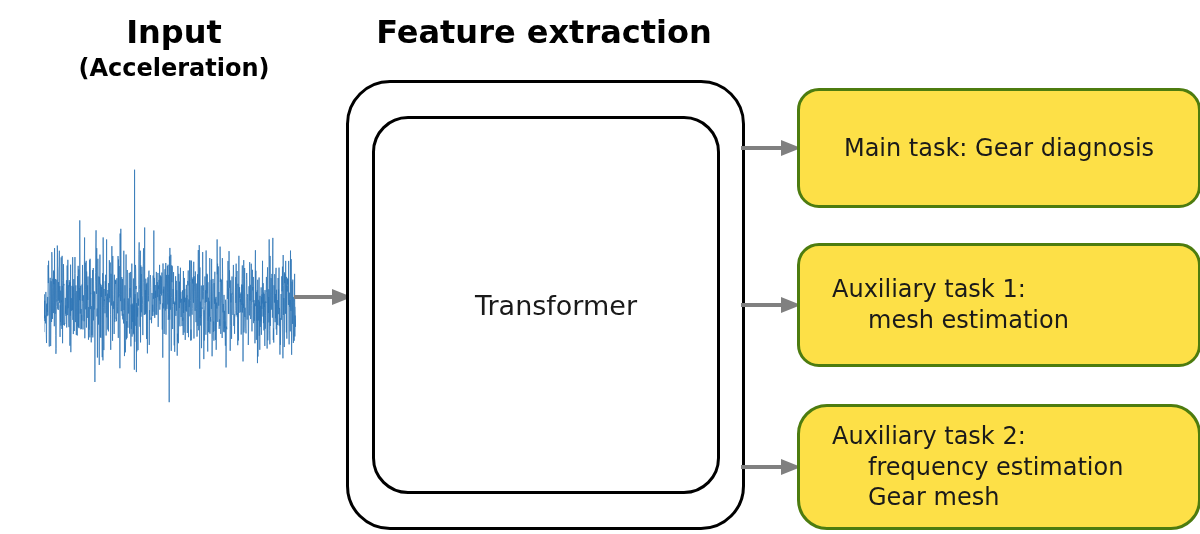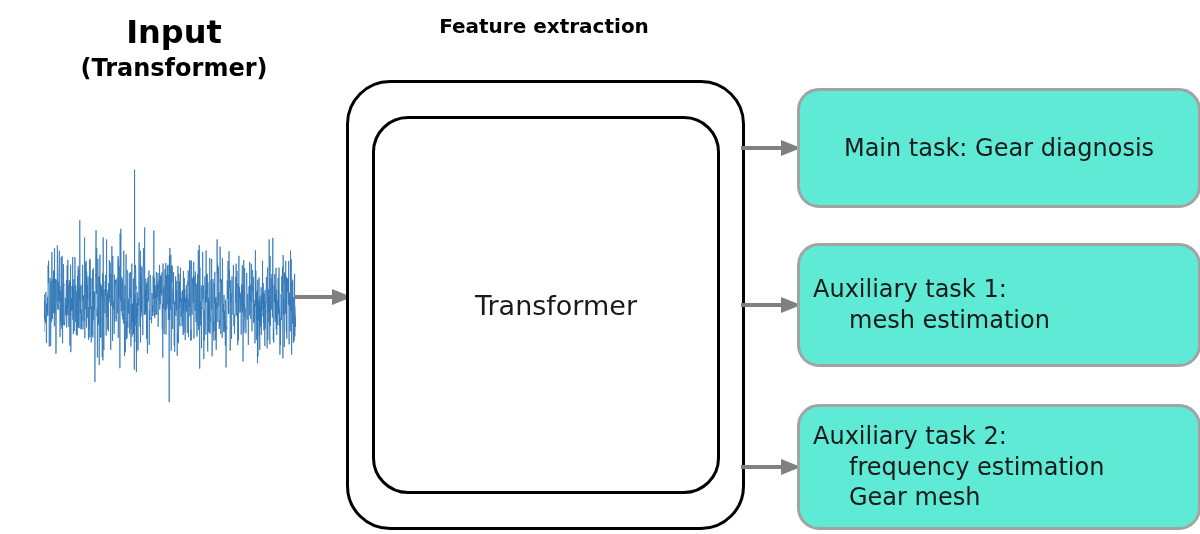--- a/index.html
+++ b/index.html
@@ -41,21 +41,21 @@
     left: 0px;
     top: 56px;
     width: 340px;
     font-size: 24px;
     font-weight: bold;
   }
   #title-feature {
     left: 330px;
     top: 16px;
     width: 420px;
-    font-size: 20px;
+    font-size: 32px;
   }
   #title-outputs {
     left: 785px;
     top: 16px;
     width: 415px;
     font-size: 32px;
   }
 
   
   #waveform-wrap {
@@ -99,60 +99,60 @@
     font-family: "DejaVu Sans", "Liberation Sans", sans-serif;
     letter-spacing: 0px;
     margin-left: 20px;
   }
 
   
   .out-box {
     position: absolute;
     left: 793px;
     width: 404px;
-    border: 3px solid #a3a3a3;
+    border: 3px solid #4d7c0f;
     border-radius: 22px;
     box-sizing: border-box;
-    background: #5eead4;
+    background: #fde047;
     display: flex;
     align-items: center;
   }
   .out-text {
     font-size: 24px;
     color: #1a1a1a;
     line-height: 1.28;
     width: 100%;
     font-family: "DejaVu Sans", "Liberation Sans", sans-serif;
   }
   #out-box-0 { top: 88px;  height: 120px; }
   #out-box-1 { top: 243px; height: 124px; }
-  #out-box-2 { top: 404px; height: 126px; }
+  #out-box-2 { top: 404px; height: 126px; border-radius: 30px; }
 
   #out-text-0 { text-align: center; padding: 0 10px; }
-  #out-text-1, #out-text-2 { text-align: left; padding-left: 13px; }
+  #out-text-1, #out-text-2 { text-align: left; padding-left: 32px; }
   .indent { display: block; padding-left: 36px; }
   .firstline { display: block; }
 
   
   .arrow-svg {
     position: absolute;
     overflow: visible;
   }
   #arrow-input   { left: 290px; top: 285px; width: 60px; height: 24px; }
   #arrow-out-0   { left: 737px; top: 136px; width: 62px; height: 24px; }
   #arrow-out-1   { left: 737px; top: 293px; width: 62px; height: 24px; }
   #arrow-out-2   { left: 737px; top: 455px; width: 62px; height: 24px; }
 </style>
 </head>
 <body>
 
 <div id="stage">
 
   <div class="col-title" id="title-input">Input</div>
-  <div class="col-title" id="title-input-sub">(Transformer)</div>
+  <div class="col-title" id="title-input-sub">(Acceleration)</div>
   <div class="col-title" id="title-feature">Feature extraction</div>
 
   <div id="waveform-wrap">
     <svg id="waveform-svg" viewBox="0 0 252 286" preserveAspectRatio="none">
       <g id="wave-group" stroke-width="1" fill="none">
           <path d="M0.00,174.10L0.23,136.32L0.46,160.25L0.69,142.76L0.92,162.96L1.15,157.59L1.38,160.88L1.61,165.38L1.83,133.94L2.06,140.95L2.29,176.32L2.52,185.03L2.75,146.23L2.98,158.22L3.21,145.12L3.44,153.77L3.67,138.95L3.90,157.45L4.13,107.20L4.36,125.04L4.59,102.78L4.82,121.58L5.04,128.00L5.27,188.54L5.50,146.98L5.73,137.77L5.96,121.99L6.19,119.84L6.42,121.87L6.65,188.05L6.88,166.56L7.11,123.18L7.34,135.99L7.57,163.96L7.80,94.13L8.03,99.51L8.25,129.78L8.48,160.91L8.71,135.10L8.94,120.71L9.17,144.62L9.40,155.09L9.63,112.54L9.86,126.23L10.09,113.48L10.32,168.23L10.55,90.11L10.78,152.83L11.01,154.29L11.24,155.71L11.46,120.98L11.69,177.26L11.92,195.81L12.15,190.49L12.38,148.78L12.61,140.21L12.84,121.64L13.07,143.59L13.30,87.55L13.53,94.76L13.76,150.74L13.99,144.36L14.22,152.01L14.45,124.07L14.68,142.62L14.90,111.90L15.13,108.00L15.36,92.73L15.59,144.75L15.82,128.15L16.05,178.92L16.28,147.42L16.51,164.00L16.74,132.68L16.97,167.57L17.20,99.36L17.43,144.27L17.66,142.44L17.89,170.91L18.11,97.87L18.34,122.53L18.57,185.22L18.80,127.84L19.03,133.95L19.26,166.97L19.49,106.15L19.72,127.46L19.95,125.93L20.18,156.98L20.41,167.50L20.64,165.19L20.87,165.72L21.10,152.68L21.32,139.86L21.55,155.63L21.78,147.57L22.01,157.87L22.24,130.29L22.47,122.21L22.70,169.47L22.93,140.28L23.16,107.52L23.39,132.52L23.62,157.11L23.85,101.81L24.08,150.53L24.31,127.26L24.54,150.57L24.76,165.76L24.99,169.17L25.22,122.11L25.45,128.33L25.68,124.70L25.91,187.70L26.14,124.13L26.37,157.71L26.60,106.68L26.83,194.18L27.06,160.78L27.29,140.15L27.52,152.57L27.75,152.87L27.97,127.83L28.20,139.92L28.43,152.03L28.66,99.19L28.89,161.88L29.12,128.58L29.35,176.07L29.58,159.71L29.81,121.16L30.04,161.08L30.27,173.05L30.50,134.97L30.73,115.81L30.96,99.07L31.18,115.31L31.41,164.08L31.64,134.82L31.87,127.40L32.10,149.43L32.33,176.95L32.56,143.07L32.79,133.09L33.02,160.79L33.25,177.48L33.48,118.21L33.71,131.66L33.94,168.47L34.17,107.83L34.39,169.42L34.62,159.05L34.85,111.45L35.08,170.19L35.31,129.99L35.54,142.15L35.77,62.39L36.00,111.37L36.23,155.55L36.46,140.75L36.69,127.78L36.92,171.34L37.15,151.06L37.38,170.75L37.61,156.99L37.83,162.57L38.06,126.55L38.29,142.75L38.52,106.96L38.75,145.66L38.98,171.43L39.21,144.60L39.44,137.29L39.67,145.20L39.90,159.82L40.13,163.25L40.36,106.33L40.59,79.52L40.82,180.25L41.04,125.69L41.27,104.66L41.50,131.67L41.73,151.34L41.96,141.37L42.19,102.83L42.42,169.55L42.65,113.48L42.88,122.97L43.11,147.44L43.34,159.92L43.57,127.40L43.80,141.93L44.03,118.52L44.25,166.82L44.48,181.71L44.71,149.06L44.94,171.74L45.17,160.42L45.40,118.92L45.63,102.10L45.86,179.34L46.09,100.79L46.32,151.10L46.55,134.70L46.78,136.17L47.01,120.15L47.24,184.35L47.46,167.51L47.69,148.16L47.92,177.11L48.15,166.74L48.38,132.11L48.61,112.04L48.84,179.41L49.07,125.49L49.30,110.00L49.53,162.39L49.76,133.23L49.99,145.23L50.22,151.43L50.45,142.03L50.68,133.56L50.90,223.99L51.13,162.63L51.36,123.94L51.59,114.33L51.82,91.08L52.05,72.32L52.28,124.90L52.51,135.81L52.74,90.19L52.97,158.40L53.20,150.47L53.43,199.52L53.66,136.15L53.89,100.78L54.11,129.28L54.34,156.17L54.57,166.58L54.80,118.43L55.03,155.59L55.26,206.92L55.49,119.08L55.72,126.29L55.95,96.62L56.18,151.62L56.41,179.08L56.64,125.83L56.87,179.90L57.10,127.13L57.32,139.03L57.55,131.68L57.78,129.02L58.01,166.28L58.24,199.16L58.47,131.49L58.70,115.19L58.93,202.38L59.16,79.45L59.39,113.96L59.62,149.58L59.85,192.10L60.08,131.01L60.31,142.94L60.54,141.45L60.76,147.17L60.99,155.27L61.22,123.12L61.45,137.88L61.68,116.75L61.91,151.49L62.14,177.50L62.37,144.11L62.60,81.43L62.83,159.31L63.06,139.58L63.29,141.98L63.52,135.72L63.75,171.54L63.97,131.97L64.20,139.70L64.43,173.36L64.66,125.15L64.89,132.18L65.12,144.27L65.35,102.20L65.58,140.12L65.81,131.14L66.04,113.78L66.27,104.52L66.50,156.40L66.73,191.84L66.96,115.79L67.18,119.80L67.41,146.23L67.64,147.52L67.87,88.17L68.10,132.41L68.33,143.37L68.56,182.75L68.79,97.98L69.02,136.64L69.25,150.95L69.48,144.43L69.71,143.35L69.94,155.38L70.17,175.99L70.39,116.75L70.62,163.33L70.85,163.94L71.08,132.18L71.31,121.78L71.54,125.98L71.77,122.54L72.00,160.36L72.23,159.81L72.46,163.23L72.69,121.43L72.92,120.25L73.15,129.96L73.38,148.76L73.61,155.29L73.83,143.16L74.06,98.05L74.29,179.87L74.52,101.52L74.75,139.31L74.98,116.74L75.21,108.08L75.44,135.77L75.67,138.85L75.90,210.24L76.13,75.56L76.36,136.63L76.59,143.13L76.82,70.82L77.04,135.36L77.27,153.17L77.50,136.06L77.73,119.01L77.96,121.01L78.19,157.74L78.42,121.01L78.65,160.43L78.88,161.40L79.11,155.84L79.34,159.53L79.57,165.41L79.80,92.75L80.03,152.05L80.25,140.54L80.48,198.08L80.71,170.14L80.94,127.28L81.17,183.83L81.40,194.34L81.63,182.57L81.86,123.00L82.09,96.49L82.32,162.70L82.55,181.31L82.78,163.20L83.01,179.83L83.24,111.99L83.46,142.72L83.69,162.61L83.92,169.72L84.15,140.44L84.38,140.54L84.61,155.50L84.84,148.31L85.07,143.31L85.30,114.80L85.53,175.55L85.76,154.37L85.99,130.04L86.22,139.51L86.45,137.57L86.68,113.94L86.90,188.37L87.13,146.52L87.36,170.92L87.59,151.88L87.82,105.62L88.05,178.61L88.28,145.65L88.51,159.45L88.74,163.94L88.97,147.25L89.20,176.32L89.43,120.52L89.66,175.23L89.89,164.62L90.11,139.82L90.34,211.71L90.57,11.70L90.80,183.76L91.03,136.14L91.26,167.80L91.49,106.96L91.72,111.81L91.95,131.03L92.18,128.04L92.41,214.08L92.64,145.12L92.87,193.40L93.10,160.28L93.32,134.30L93.55,158.60L93.78,149.61L94.01,192.10L94.24,140.64L94.47,147.67L94.70,126.14L94.93,96.41L95.16,84.36L95.39,126.05L95.62,131.40L95.85,166.92L96.08,168.83L96.31,92.69L96.54,184.43L96.76,107.36L96.99,158.70L97.22,116.02L97.45,154.29L97.68,133.43L97.91,108.86L98.14,137.61L98.37,138.97L98.60,146.68L98.83,177.09L99.06,113.85L99.29,105.37L99.52,90.28L99.75,124.60L99.97,142.42L100.20,156.82L100.43,134.00L100.66,69.53L100.89,156.78L101.12,153.08L101.35,132.10L101.58,155.93L101.81,120.70L102.04,154.37L102.27,126.17L102.50,180.94L102.73,142.13L102.96,124.80L103.18,163.33L103.41,195.39L103.64,127.97L103.87,119.39L104.10,127.00L104.33,143.32L104.56,137.47L104.79,113.91L105.02,112.65L105.25,186.92L105.48,152.04L105.71,161.99L105.94,153.05L106.17,119.87L106.39,117.08L106.62,121.17L106.85,129.41L107.08,161.63L107.31,159.55L107.54,165.19L107.77,157.48L108.00,134.97L108.23,137.68L108.46,157.95L108.69,146.74L108.92,153.76L109.15,117.47L109.38,140.82L109.61,138.54L109.83,72.53L110.06,157.77L110.29,120.68L110.52,119.92L110.75,159.86L110.98,140.96L111.21,127.00L111.44,139.94L111.67,132.75L111.90,156.64L112.13,144.09L112.36,113.92L112.59,149.24L112.82,156.83L113.04,145.03L113.27,124.05L113.50,133.85L113.73,139.14L113.96,114.93L114.19,168.88L114.42,127.42L114.65,130.54L114.88,131.07L115.11,121.95L115.34,142.53L115.57,106.87L115.80,151.64L116.03,136.58L116.25,146.18L116.48,117.48L116.71,135.92L116.94,129.11L117.17,118.62L117.40,124.37L117.63,137.44L117.86,114.55L118.09,150.07L118.32,171.52L118.55,145.44L118.78,199.66L119.01,105.48L119.24,135.21L119.46,131.46L119.69,150.45L119.92,128.67L120.15,175.96L120.38,152.15L120.61,141.02L120.84,113.39L121.07,111.10L121.30,152.51L121.53,151.69L121.76,104.99L121.99,176.63L122.22,133.13L122.45,116.94L122.68,130.00L122.90,150.90L123.13,132.47L123.36,108.02L123.59,134.62L123.82,146.45L124.05,106.71L124.28,161.79L124.51,156.42L124.74,116.93L124.97,134.82L125.20,244.20L125.43,98.44L125.66,161.58L125.89,89.95L126.11,131.98L126.34,151.71L126.57,137.85L126.80,96.80L127.03,146.85L127.26,192.85L127.49,139.51L127.72,107.25L127.95,124.19L128.18,108.21L128.41,148.66L128.64,171.02L128.87,147.15L129.10,131.07L129.32,146.02L129.55,114.13L129.78,141.84L130.01,146.83L130.24,187.37L130.47,144.75L130.70,193.79L130.93,143.52L131.16,146.63L131.39,138.58L131.62,118.28L131.85,157.91L132.08,142.22L132.31,122.91L132.54,152.67L132.76,132.25L132.99,153.65L133.22,197.68L133.45,175.69L133.68,183.65L133.91,107.96L134.14,123.14L134.37,185.23L134.60,171.07L134.83,115.85L135.06,129.96L135.29,150.05L135.52,123.61L135.75,166.11L135.97,168.34L136.20,141.43L136.43,109.73L136.66,144.65L136.89,133.81L137.12,159.02L137.35,142.83L137.58,140.83L137.81,152.76L138.04,168.06L138.27,151.45L138.50,132.35L138.73,162.61L138.96,159.53L139.18,177.03L139.41,113.01L139.64,154.97L139.87,138.57L140.10,174.55L140.33,119.96L140.56,144.16L140.79,130.91L141.02,143.27L141.25,181.89L141.48,147.18L141.71,139.77L141.94,152.73L142.17,140.87L142.39,126.90L142.62,153.56L142.85,137.31L143.08,162.98L143.31,175.00L143.54,139.32L143.77,122.95L144.00,127.44L144.23,112.49L144.46,179.18L144.69,144.81L144.92,141.44L145.15,149.09L145.38,147.30L145.61,102.50L145.83,158.32L146.06,102.47L146.29,123.68L146.52,142.39L146.75,182.59L146.98,171.59L147.21,182.18L147.44,102.62L147.67,110.28L147.90,153.41L148.13,156.69L148.36,150.36L148.59,120.97L148.82,125.46L149.04,119.37L149.27,140.61L149.50,144.75L149.73,103.78L149.96,180.51L150.19,118.29L150.42,128.12L150.65,128.24L150.88,133.28L151.11,152.88L151.34,113.47L151.57,125.03L151.80,133.95L152.03,164.15L152.25,125.56L152.48,150.49L152.71,165.02L152.94,178.66L153.17,178.18L153.40,140.83L153.63,116.26L153.86,167.87L154.09,121.14L154.32,92.02L154.55,172.23L154.78,170.44L155.01,166.54L155.24,87.17L155.46,97.05L155.69,210.62L155.92,109.43L156.15,159.98L156.38,143.70L156.61,167.53L156.84,157.15L157.07,157.94L157.30,127.55L157.53,190.16L157.76,159.08L157.99,149.53L158.22,150.76L158.45,140.53L158.68,94.05L158.90,141.29L159.13,129.79L159.36,127.34L159.59,133.36L159.82,201.14L160.05,152.29L160.28,182.53L160.51,154.93L160.74,147.21L160.97,118.48L161.20,144.67L161.43,141.52L161.66,132.20L161.89,176.72L162.11,92.49L162.34,143.95L162.57,141.78L162.80,115.64L163.03,135.36L163.26,116.47L163.49,175.46L163.72,193.56L163.95,124.26L164.18,162.71L164.41,139.72L164.64,173.92L164.87,150.92L165.10,174.50L165.32,143.42L165.55,158.48L165.78,100.07L166.01,175.72L166.24,164.51L166.47,159.13L166.70,163.53L166.93,133.32L167.16,121.71L167.39,150.88L167.62,100.96L167.85,160.61L168.08,198.27L168.31,181.48L168.54,138.97L168.76,125.53L168.99,120.95L169.22,124.13L169.45,173.88L169.68,163.51L169.91,182.66L170.14,125.12L170.37,143.86L170.60,145.78L170.83,113.75L171.06,173.14L171.29,140.61L171.52,181.88L171.75,159.86L171.97,138.88L172.20,191.79L172.43,167.04L172.66,144.61L172.89,150.54L173.12,81.42L173.35,116.27L173.58,105.69L173.81,163.94L174.04,133.52L174.27,108.41L174.50,121.93L174.73,147.68L174.96,133.99L175.18,170.89L175.41,161.95L175.64,161.38L175.87,167.91L176.10,88.65L176.33,123.93L176.56,120.69L176.79,175.86L177.02,139.36L177.25,134.88L177.48,121.60L177.71,142.90L177.94,147.20L178.17,180.00L178.39,100.12L178.62,115.68L178.85,149.59L179.08,154.37L179.31,145.97L179.54,162.30L179.77,173.74L180.00,136.91L180.23,174.29L180.46,152.84L180.69,170.20L180.92,163.46L181.15,169.88L181.38,187.71L181.61,141.73L181.83,147.75L182.06,209.46L182.29,171.36L182.52,168.70L182.75,171.31L182.98,142.47L183.21,122.61L183.44,124.97L183.67,140.95L183.90,102.96L184.13,103.41L184.36,155.72L184.59,130.28L184.82,156.05L185.04,93.13L185.27,129.86L185.50,112.31L185.73,125.54L185.96,133.37L186.19,192.78L186.42,167.40L186.65,122.38L186.88,144.37L187.11,135.33L187.34,157.91L187.57,180.85L187.80,132.62L188.03,118.52L188.25,133.19L188.48,134.90L188.71,137.43L188.94,156.92L189.17,120.08L189.40,106.95L189.63,119.03L189.86,167.91L190.09,157.14L190.32,156.36L190.55,175.81L190.78,158.79L191.01,158.40L191.24,152.70L191.46,129.57L191.69,119.10L191.92,144.92L192.15,105.66L192.38,157.23L192.61,148.13L192.84,116.19L193.07,113.04L193.30,159.16L193.53,154.96L193.76,187.19L193.99,125.78L194.22,133.72L194.45,182.48L194.68,127.34L194.90,97.81L195.13,154.80L195.36,137.24L195.59,129.16L195.82,139.96L196.05,136.06L196.28,144.02L196.51,140.95L196.74,154.29L196.97,134.49L197.20,176.52L197.43,144.14L197.66,126.52L197.89,147.01L198.11,120.60L198.34,107.44L198.57,154.52L198.80,126.76L199.03,203.42L199.26,145.71L199.49,150.03L199.72,102.11L199.95,174.51L200.18,168.13L200.41,152.56L200.64,110.01L200.87,158.92L201.10,149.75L201.32,157.93L201.55,157.98L201.78,170.78L202.01,175.39L202.24,138.36L202.47,121.47L202.70,114.99L202.93,122.14L203.16,161.63L203.39,139.68L203.62,136.14L203.85,136.67L204.08,157.33L204.31,186.98L204.54,173.89L204.76,150.10L204.99,128.25L205.22,155.48L205.45,157.36L205.68,104.13L205.91,138.99L206.14,142.60L206.37,126.84L206.60,161.02L206.83,158.99L207.06,145.38L207.29,105.73L207.52,142.57L207.75,147.54L207.97,173.38L208.20,119.37L208.43,111.83L208.66,132.37L208.89,129.03L209.12,144.08L209.35,118.95L209.58,165.14L209.81,157.62L210.04,142.17L210.27,162.75L210.50,145.62L210.73,153.02L210.96,185.30L211.18,118.48L211.41,92.22L211.64,148.17L211.87,112.75L212.10,147.66L212.33,181.83L212.56,134.02L212.79,162.58L213.02,135.40L213.25,132.24L213.48,205.12L213.71,121.78L213.94,198.51L214.17,147.38L214.39,162.47L214.62,141.89L214.85,147.70L215.08,119.46L215.31,177.84L215.54,143.65L215.77,191.79L216.00,137.87L216.23,168.95L216.46,163.50L216.69,147.91L216.92,163.41L217.15,129.36L217.38,176.79L217.61,139.15L217.83,151.00L218.06,136.29L218.29,145.43L218.52,102.81L218.75,138.99L218.98,158.55L219.21,125.18L219.44,165.15L219.67,134.65L219.90,172.42L220.13,136.01L220.36,148.95L220.59,143.83L220.82,187.95L221.04,132.12L221.27,170.69L221.50,157.68L221.73,143.53L221.96,144.91L222.19,134.31L222.42,118.96L222.65,134.52L222.88,134.82L223.11,190.54L223.34,119.64L223.57,109.35L223.80,182.34L224.03,173.05L224.25,131.26L224.48,155.02L224.71,139.02L224.94,164.42L225.17,81.40L225.40,130.53L225.63,172.77L225.86,186.35L226.09,97.95L226.32,167.95L226.55,144.04L226.78,129.11L227.01,120.06L227.24,120.83L227.46,147.00L227.69,151.66L227.92,115.93L228.15,121.64L228.38,159.68L228.61,100.98L228.84,79.90L229.07,137.62L229.30,181.97L229.53,170.47L229.76,184.59L229.99,127.25L230.22,135.82L230.45,144.58L230.68,116.15L230.90,121.70L231.13,164.18L231.36,136.06L231.59,160.26L231.82,116.24L232.05,109.85L232.28,171.33L232.51,131.78L232.74,176.94L232.97,164.52L233.20,142.03L233.43,146.10L233.66,166.98L233.89,150.46L234.11,119.99L234.34,156.20L234.57,131.52L234.80,150.82L235.03,109.64L235.26,167.68L235.49,149.98L235.72,162.16L235.95,196.58L236.18,160.08L236.41,186.82L236.64,172.78L236.87,153.15L237.10,136.01L237.32,161.84L237.55,156.75L237.78,118.30L238.01,133.30L238.24,127.59L238.47,108.67L238.70,157.68L238.93,200.32L239.16,97.02L239.39,127.40L239.62,156.97L239.85,140.05L240.08,145.93L240.31,189.02L240.54,114.43L240.76,125.10L240.99,116.14L241.22,123.97L241.45,155.72L241.68,102.90L241.91,137.40L242.14,156.29L242.37,174.42L242.60,118.90L242.83,180.67L243.06,127.72L243.29,133.55L243.52,120.48L243.75,126.52L243.97,121.25L244.20,136.10L244.43,146.94L244.66,102.93L244.89,145.69L245.12,186.39L245.35,134.70L245.58,147.65L245.81,148.77L246.04,142.06L246.27,173.37L246.50,92.59L246.73,125.32L246.96,152.96L247.18,101.16L247.41,167.11L247.64,196.77L247.87,154.23L248.10,123.61L248.33,152.02L248.56,165.93L248.79,121.60L249.02,162.40L249.25,184.64L249.48,184.98L249.71,138.96L249.94,164.52L250.17,182.76L250.39,144.84L250.62,115.87L250.85,178.44L251.08,157.58L251.31,162.07L251.54,168.81L251.77,160.33L252.00,148.82" stroke="#2E75B6" stroke-width="0.9" fill="none" stroke-opacity="0.85" vector-effect="non-scaling-stroke"></path>
         </g>
     </svg>
   </div>
 

